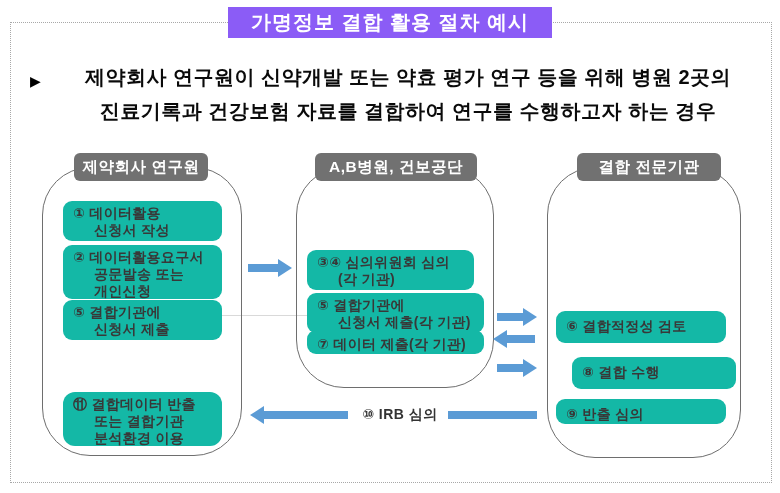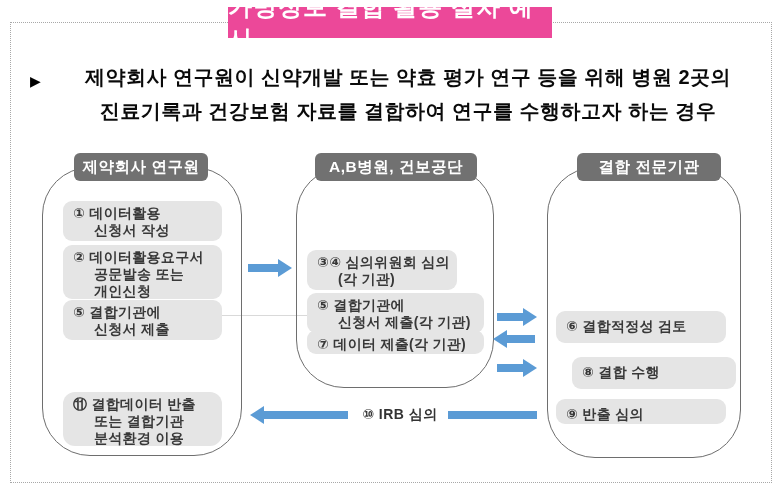--- a/index.html
+++ b/index.html
@@ -7,22 +7,22 @@
     width:780px;height:493px;position:relative;overflow:hidden;
     background:#ffffff;
     font-family:"Liberation Sans","DejaVu Sans",sans-serif;
   }
   .outer-border{
     position:absolute;left:10px;top:22px;width:760px;height:459px;
     border:1px dotted #a8a8a8;
   }
   .title-bar{
     position:absolute;left:228px;top:7px;width:324px;height:31px;
-    background:#ec4899;color:#ffffff;
-    font-size:24px;font-weight:bold;letter-spacing:1px;
+    background:#8b5cf6;color:#ffffff;
+    font-size:20px;font-weight:bold;letter-spacing:1px;
     display:flex;align-items:center;justify-content:center;
     z-index:5;
   }
   .intro{
     position:absolute;left:30px;top:60px;width:726px;
     display:flex;
     color:#0a0a0a;font-weight:bold;font-size:20px;line-height:34px;
   }
   .intro-marker{width:30px;font-size:14px;padding-top:4px;color:#000;}
   .intro-text{flex:1;text-align:center;white-space:pre-line;letter-spacing:0.5px;}
@@ -35,21 +35,21 @@
     position:absolute;border:1.5px solid #6e6e6e;border-radius:48px;
     background:transparent;z-index:1;
   }
   .lane-header{
     position:absolute;height:28px;background:#717171;border-radius:6px;
     color:#ffffff;font-size:15.5px;font-weight:bold;letter-spacing:0.5px;
     display:flex;align-items:center;justify-content:center;
     z-index:3;
   }
   .step{
-    position:absolute;box-sizing:border-box;background:#e5e5e5;border-radius:9px;
+    position:absolute;box-sizing:border-box;background:#14b8a6;border-radius:9px;
     color:#383838;font-size:14px;font-weight:bold;line-height:17px;
     white-space:pre-line;
     padding:4px 6px 18px 31px;text-indent:-21px;
     z-index:2;letter-spacing:0.3px;
   }
   .arr{position:absolute;background:#5b9bd5;height:8px;z-index:2;}
   .arr.right::after{
     content:"";position:absolute;right:-14px;top:-5px;width:0;height:0;
     border-left:14px solid #5b9bd5;border-top:9px solid transparent;border-bottom:9px solid transparent;
   }
@@ -85,21 +85,21 @@
 공문발송 또는
 개인신청</div>
 <div class="step" style="left:63px;top:300px;width:159px;height:40px;">⑤ 결합기관에
 신청서 제출</div>
 <div class="step" style="left:63px;top:392px;width:159px;height:54px;border-radius:12px;">⑪ 결합데이터 반출
 또는 결합기관
 분석환경 이용</div>
 
 <div class="lane" style="left:296px;top:167px;width:196px;height:219px;"></div>
 <div class="lane-header" style="left:309px;top:153px;width:162px;margin-left:6px;">A,B병원, 건보공단</div>
-<div class="step" style="left:307px;top:250px;width:150px;height:40px;">③④ 심의위원회 심의
+<div class="step" style="left:307px;top:250px;width:167px;height:40px;">③④ 심의위원회 심의
 (각 기관)</div>
 <div class="step" style="left:307px;top:293px;width:177px;height:40px;">⑤ 결합기관에
 신청서 제출(각 기관)</div>
 <div class="step" style="left:307px;top:330px;width:177px;height:17px;padding-top:6px;">⑦ 데이터 제출(각 기관)</div>
 
 <div class="lane" style="left:547px;top:167px;width:192px;height:289px;"></div>
 <div class="lane-header" style="left:577px;top:153px;width:144px;">결합 전문기관</div>
 <div class="step" style="left:556px;top:311px;width:170px;height:32px;padding-top:7px;">⑥ 결합적정성 검토</div>
 <div class="step" style="left:572px;top:357px;width:164px;height:32px;padding-top:7px;">⑧ 결합 수행</div>
 <div class="step" style="left:556px;top:399px;width:170px;height:24px;padding-top:7px;">⑨ 반출 심의</div>

